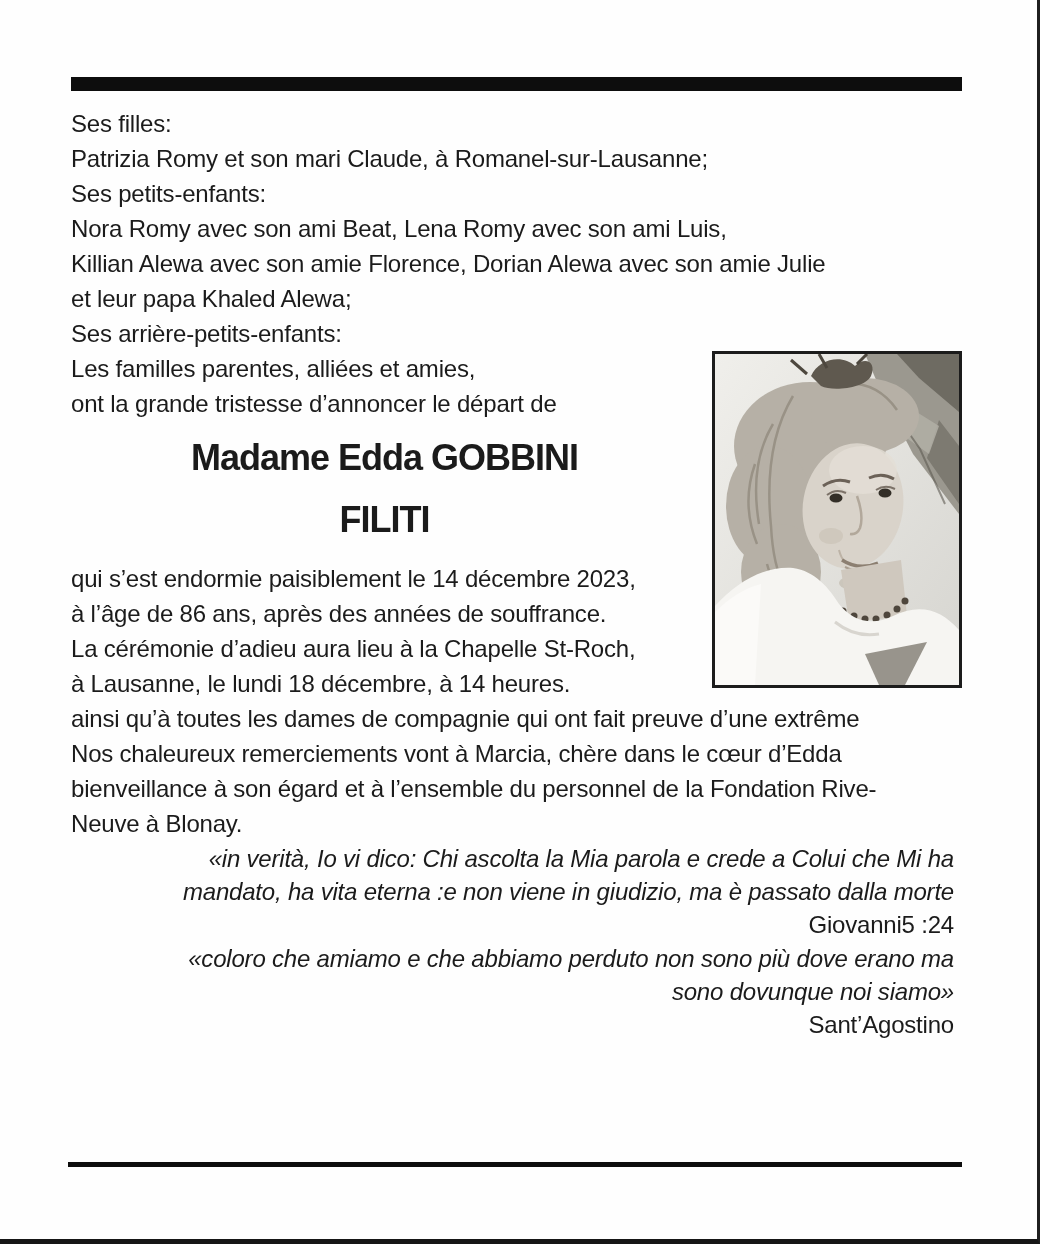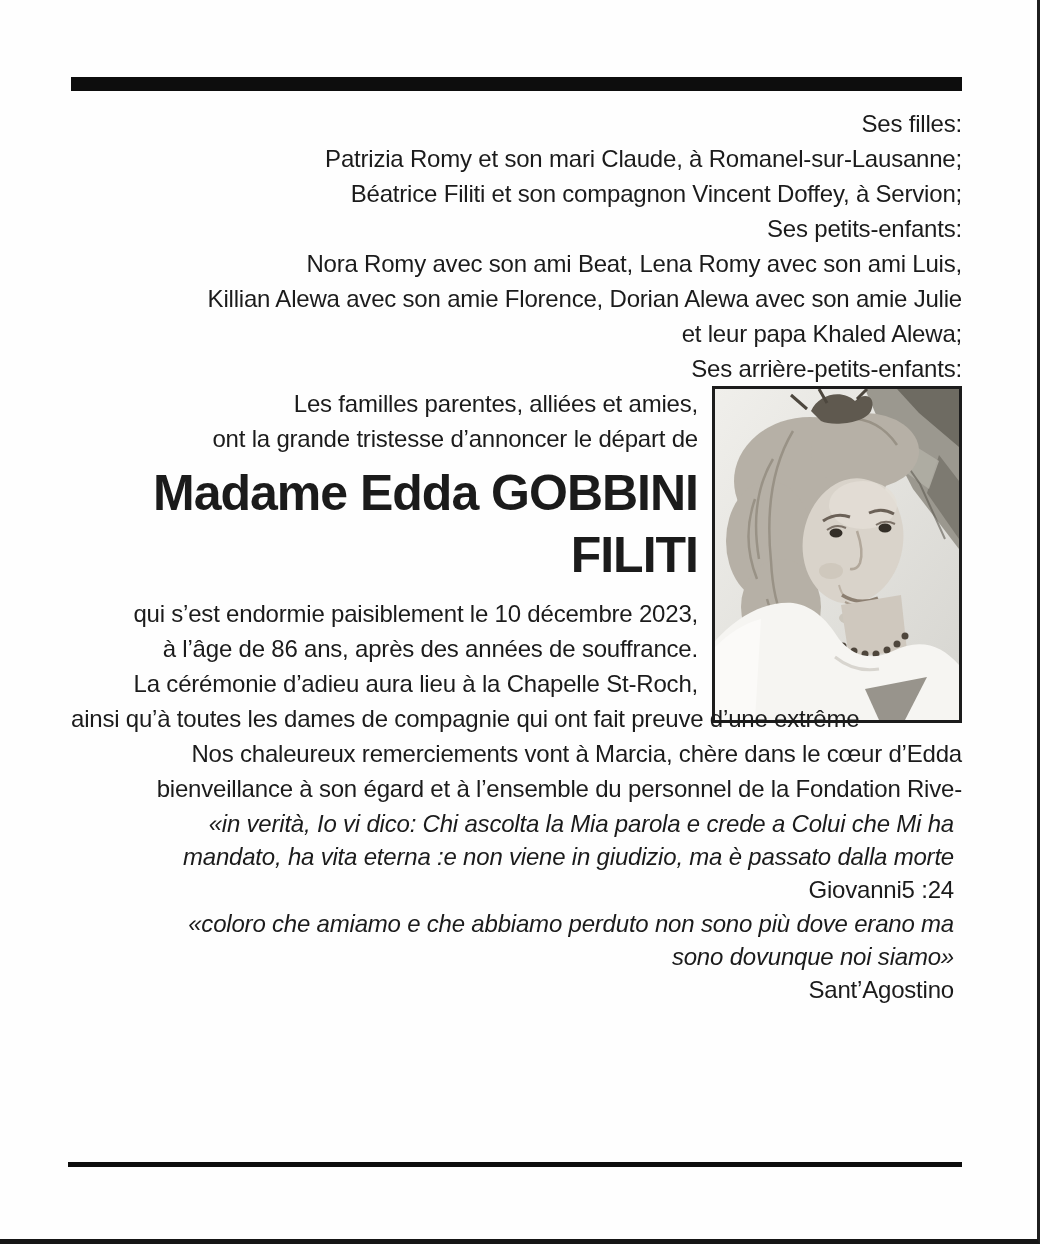--- a/index.html
+++ b/index.html
@@ -23,34 +23,34 @@
     width:891px;height:14px;background:#0d0d0d;
   }
   .bottom-rule{
     position:absolute;left:68px;top:1162px;
     width:894px;height:5px;background:#0d0d0d;
   }
   .content{
     position:absolute;left:71px;top:106px;width:891px;
     font-size:24px;line-height:35px;letter-spacing:-0.2px;
   }
-  .line{white-space:nowrap;text-align:right;}
+  .line{white-space:nowrap;}
   .family .line span{white-space:pre;}
   .photo{
     float:right;
     width:244px;height:331px;
     border:3px solid #1c1c1c;
     margin:0 0 8px 14px;
     padding:0;
     background:#e9e8e4;
   }
   .photo svg{display:block;}
   .name{
     font-weight:700;
-    font-size:50px;line-height:62px;letter-spacing:-1px;
+    font-size:36px;line-height:62px;letter-spacing:-1px;
     text-align:center;
     margin:6px 0 10px 0;
   }
   .name .line{white-space:nowrap;}
   .para{margin:0;}
   .quote{
     font-style:italic;
     text-align:right;
     padding-right:8px;
     margin-top:1px;
@@ -64,21 +64,20 @@
 
 <div class="page">
 
   <div class="top-rule"></div>
 
   <div class="content">
 
     <div class="family">
         <div class="line"><span>Ses filles:</span></div>
         <div class="line"><span>Patrizia </span><span class="b">Romy</span><span> et son mari Claude, à Romanel-sur-Lausanne;</span></div>
-        <div class="line"><span>Béatrice </span><span class="b">Filiti</span><span> et son compagnon Vincent </span><span class="b">Doffey</span><span>, à Servion;</span></div>
         <div class="line"><span>Ses petits-enfants:</span></div>
         <div class="line"><span>Nora </span><span class="b">Romy</span><span> avec son ami Beat, Lena </span><span class="b">Romy</span><span> avec son ami Luis,</span></div>
         <div class="line"><span>Killian </span><span class="b">Alewa</span><span> avec son amie Florence, Dorian </span><span class="b">Alewa</span><span> avec son amie Julie</span></div>
         <div class="line"><span>et leur papa Khaled </span><span class="b">Alewa</span><span>;</span></div>
         <div class="line"><span>Ses arrière-petits-enfants:</span></div>
       </div>
 
     <figure class="photo">
       <svg viewBox="0 0 244 331" width="244" height="331">
         <defs>
@@ -164,29 +163,31 @@
         <div class="line"><span>Les familles parentes, alliées et amies,</span></div>
         <div class="line"><span>ont la grande tristesse d’annoncer le départ de</span></div>
       </div>
 
     <h1 class="name">
         <div class="line">Madame Edda GOBBINI</div>
         <div class="line">FILITI</div>
       </h1>
 
     <div class="para">
-        <div class="line">qui s’est endormie paisiblement le 10 décembre 2023,</div>
+        <div class="line">qui s’est endormie paisiblement le 14 décembre 2023,</div>
         <div class="line">à l’âge de 86 ans, après des années de souffrance.</div>
         <div class="line">La cérémonie d’adieu aura lieu à la Chapelle St-Roch,</div>
+        <div class="line">à Lausanne, le lundi 18 décembre, à 14 heures.</div>
       </div>
 
     <div class="para">
         <div class="line">ainsi qu’à toutes les dames de compagnie qui ont fait preuve d’une extrême</div>
         <div class="line">Nos chaleureux remerciements vont à Marcia, chère dans le cœur d’Edda</div>
         <div class="line">bienveillance à son égard et à l’ensemble du personnel de la Fondation Rive-</div>
+        <div class="line">Neuve à Blonay.</div>
       </div>
 
     <div class="quote">
       <div>
           <div class="line">«in verità, Io vi dico: Chi ascolta la Mia parola e crede a Colui che Mi ha</div>
           <div class="line">mandato, ha vita eterna :e non viene in giudizio, ma è passato dalla morte</div>
         </div>
       <div class="attribution">Giovanni5 :24</div>
     </div>
 

